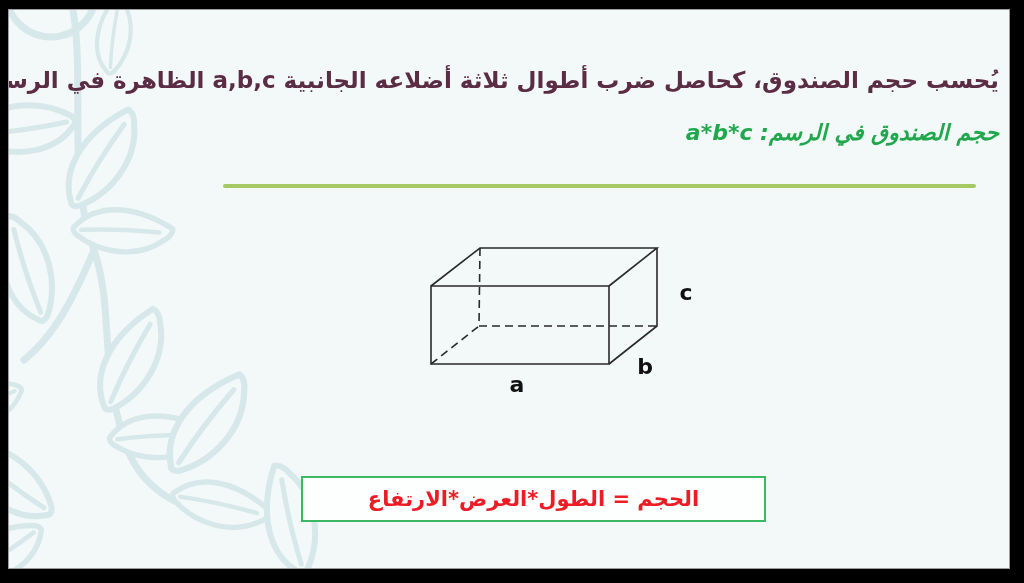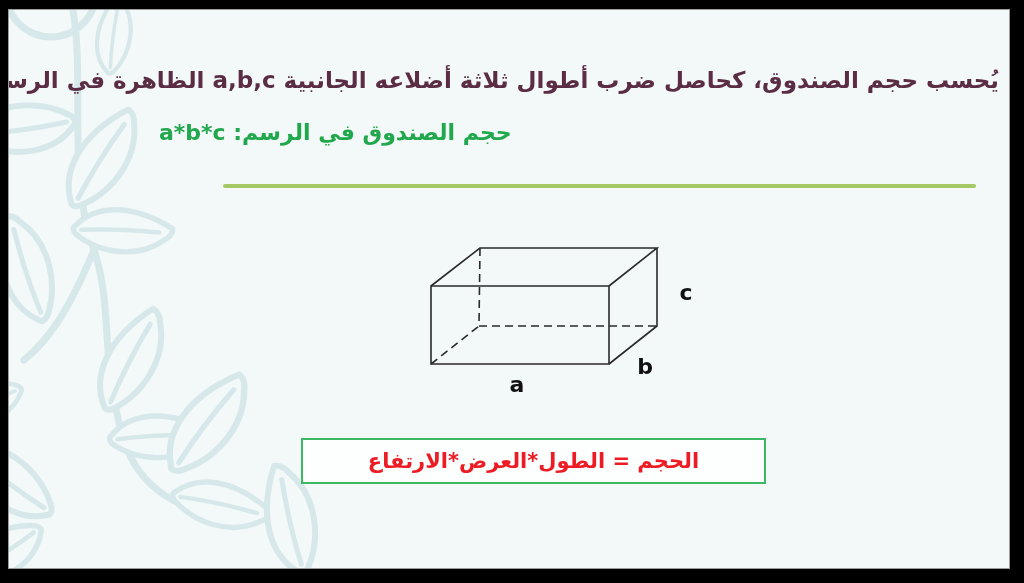--- a/index.html
+++ b/index.html
@@ -29,25 +29,26 @@
     left:150px;right:10px;top:57px;
     text-align:center;
     white-space:nowrap;
     font-size:23px;font-weight:700;
     color:var(--c-title,#5b2d45);
     direction:rtl;
   }
   .subtitle{
     position:absolute;
     left:150px;right:10px;top:110px;
-    text-align:left;
+    text-align:right;
     white-space:nowrap;
     font-size:22px;font-weight:700;
     color:var(--c-subtitle,#21a84d);
     direction:rtl;
+    font-style:italic;
   }
   .divider{
     position:absolute;
     left:214px;top:174px;
     width:753px;height:4px;
     border-radius:2px;
     background:var(--c-divider,#a5c964);
   }
   .box-diagram{
     position:absolute;
@@ -57,21 +58,21 @@
   .box-diagram .dash{stroke:var(--c-diagram_line,#2a2a2a);stroke-width:1.6px;fill:none;stroke-dasharray:8 5;}
   .edge-label{
     position:absolute;
     transform:translate(-50%,-50%);
     font-size:22px;font-weight:700;
     color:var(--c-label,#111);
     font-family:"DejaVu Sans", sans-serif;
   }
   .formula-box{
     position:absolute;
-    left:292px;top:428px;
+    left:292px;top:466px;
     width:465px;height:46px;
     box-sizing:border-box;
     background:var(--c-formula_bg,#fdfefe);
     border:2px solid var(--c-formula_border,#3cb863);
     display:flex;align-items:center;justify-content:center;
   }
   .formula-box .formula{
     font-size:21px;font-weight:700;
     color:var(--c-formula_text,#ed1c24);
     direction:rtl;

